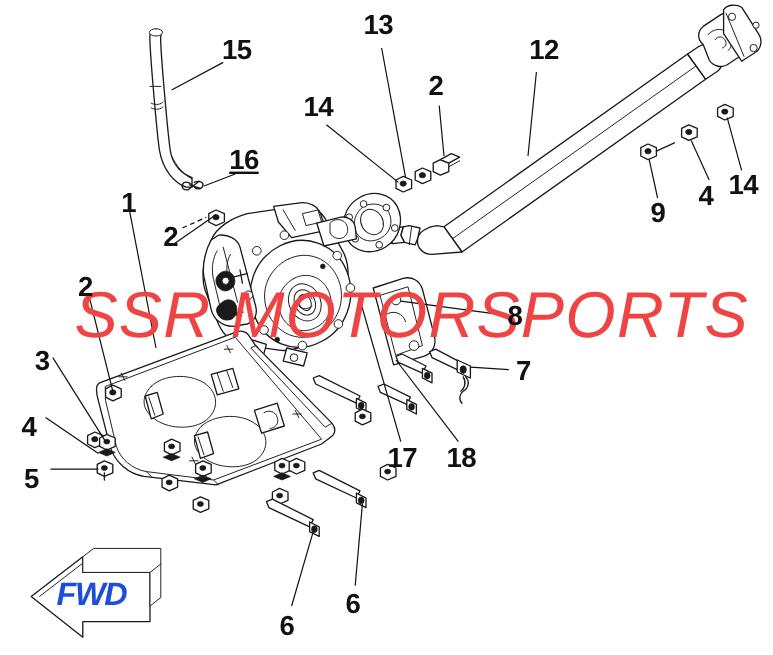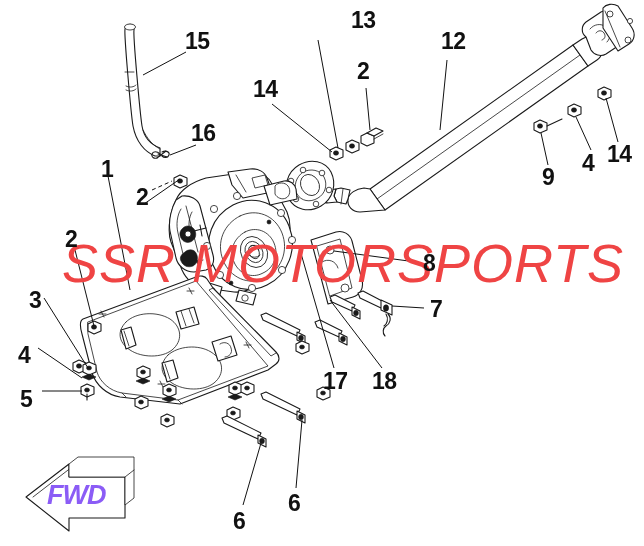--- a/index.html
+++ b/index.html
@@ -47,21 +47,21 @@
     white-space: nowrap;
     user-select: none;
     pointer-events: none;
   }
   .fwd-text {
     position: absolute;
     font-family: "Liberation Sans", sans-serif;
     font-size: 27px;
     font-weight: 700;
     font-style: italic;
-    color: #8b5cf6;
+    color: #1d4ed8;
     letter-spacing: -1px;
     white-space: nowrap;
     user-select: none;
   }
 </style>
 </head>
 <body>
 
 <div id="canvas">
 
@@ -391,22 +391,22 @@
   <div class="callout" style="left:29px;  top:289px;">3</div>
   <div class="callout" style="left:18px;  top:344px;">4</div>
   <div class="callout" style="left:20px;  top:388px;">5</div>
   <div class="callout" style="left:233px; top:510px;">6</div>
   <div class="callout" style="left:288px; top:492px;">6</div>
   <div class="callout" style="left:430px; top:298px;">7</div>
   <div class="callout" style="left:423px; top:252px;">8</div>
   <div class="callout" style="left:542px; top:166px;">9</div>
   <div class="callout" style="left:441px; top:30px;">12</div>
   <div class="callout" style="left:357px; top:60px;">2</div>
-  <div class="callout" style="left:303px; top:9px;margin-left:48px;">13</div>
+  <div class="callout" style="left:303px; top:9px;">13</div>
   <div class="callout" style="left:253px; top:78px;">14</div>
   <div class="callout" style="left:607px; top:143px;">14</div>
   <div class="callout" style="left:582px; top:152px;">4</div>
   <div class="callout" style="left:185px; top:30px;">15</div>
-  <div class="callout" style="left:191px; top:122px;">16</div>
+  <div class="callout" style="left:191px; top:122px;text-decoration:underline;">16</div>
   <div class="callout" style="left:323px; top:370px;text-align:center;">17</div>
   <div class="callout" style="left:372px; top:370px;">18</div>
 
 </div>
 
 </body></html>

